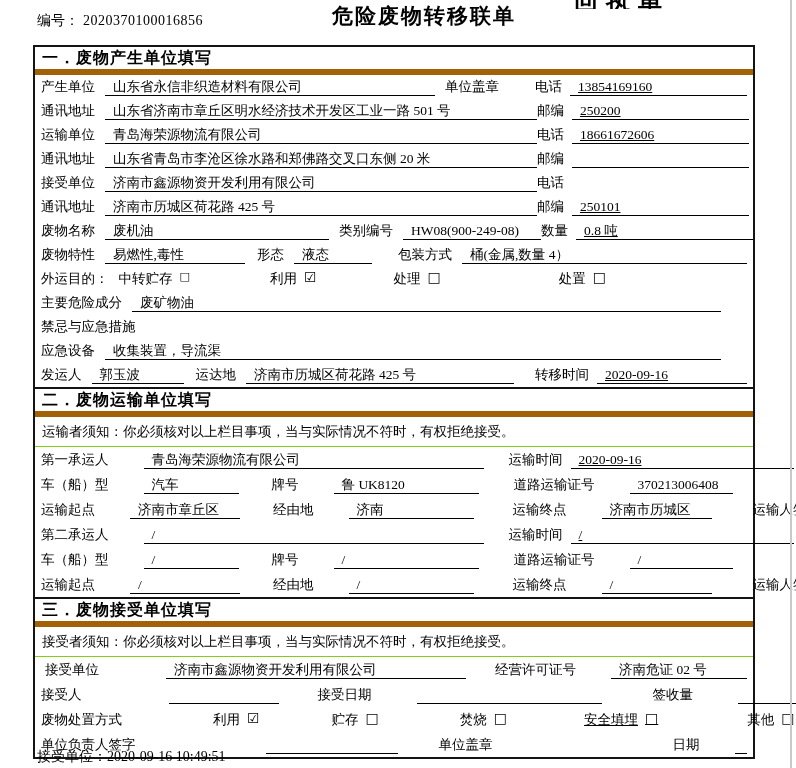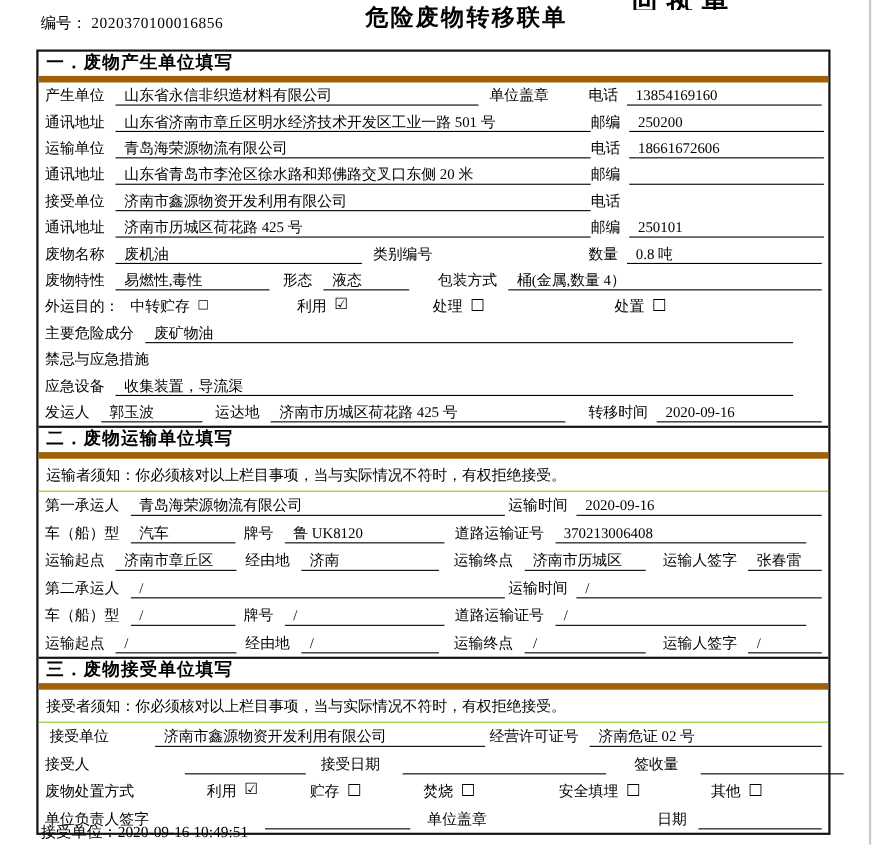--- a/index.html
+++ b/index.html
@@ -13,39 +13,39 @@
   .title{position:absolute;left:332px;top:2px;font-size:21px;font-weight:bold;letter-spacing:2px;white-space:nowrap;}
   .stamp-clip{position:absolute;left:574px;top:0;width:120px;height:9px;overflow:hidden;}
   .stamp-clip span{display:block;font-size:24px;font-weight:bold;letter-spacing:8px;transform:translateY(-14px);white-space:nowrap;}
   .page-edge{position:absolute;right:4px;top:0;bottom:0;width:2px;background:#c9c9c9;}
 
   .tbl{position:absolute;left:33px;top:45px;width:722px;border:2px solid #141414;box-sizing:border-box;background:#fff;}
   .sec-h{font-weight:bold;font-size:16px;height:22px;line-height:22px;padding:0 7px;border-bottom:6px solid #a16207;letter-spacing:1px;}
   .sec-sep{border-top:2.5px solid #141414;}
   .notice{height:29px;line-height:29px;padding:0 7px;border-bottom:1px solid #84cc16;white-space:nowrap;}
   .row{display:flex;align-items:center;height:24px;padding:0 6px;white-space:nowrap;}
-  .row25{height:25px;}
+  .row25{height:25px;gap:25px;}
   .lbl{margin-right:10px;flex:0 0 auto;}
   .val{border-bottom:1px solid #000;height:18px;line-height:18px;padding:0 4px 0 8px;box-sizing:border-box;flex:0 0 auto;}
   .grow{flex:1 1 auto;}
   .mr14{margin-right:14px;}.mr26{margin-right:26px;}
   .rg{margin-left:auto;width:212px;display:flex;align-items:flex-end;flex:0 0 auto;}
   .rg .lbl{margin-right:8px;}
-  .rg .val{flex:1 1 auto;}
+  .rg .val{flex:1 1 auto;text-decoration:underline;}
   .rg285{width:285px;}
   .cb{display:flex;align-items:flex-start;flex:0 0 auto;}
   .cb .box{margin-left:7px;font-family:"DejaVu Sans","Liberation Sans",sans-serif;font-size:14px;line-height:14px;}
   .cb .box-sm{font-size:11px;}
   .w78{width:78px;}.w92{width:92px;}.w95{width:95px;}.w110{width:110px;}.w125{width:125px;}
   .w130{width:130px;}.w132{width:132px;}.w138{width:138px;}.w140{width:140px;}.w145{width:145px;}
   .w185{width:185px;}.w224{width:224px;}.w268{width:268px;}.w300{width:300px;}.w330{width:330px;}
   .w340{width:340px;}.w432{width:432px;}
   .ml4{margin-left:4px;}.ml8{margin-left:8px;}.ml10{margin-left:10px;}.ml12{margin-left:12px;}
   .ml14{margin-left:14px;}.ml16{margin-left:16px;}.ml26{margin-left:26px;}
-  .ml32{margin-left:32px;}.ml47{margin-left:47px;}.ml52{margin-left:76px;}
+  .ml32{margin-left:32px;}.ml47{margin-left:47px;}.ml52{margin-left:52px;text-decoration:underline;}
   .ml56{margin-left:56px;}.ml64{margin-left:64px;}
   .ml77{margin-left:77px;}.ml80{margin-left:80px;}.ml95{margin-left:95px;}.ml118{margin-left:118px;}
   .ml145{margin-left:145px;}
   .ptime{position:absolute;left:37px;top:748px;font-size:14px;white-space:nowrap;}
 </style>
 </head>
 <body>
 
 <div class="docnum">
   <span>编号：</span><span class="num">2020370100016856</span>
@@ -110,20 +110,21 @@
     <span class="rg">
       <span class="lbl">邮编</span>
       <span class="val">250101</span>
     </span>
   </div>
 
   <div class="row">
     <span class="lbl">废物名称</span>
     <span class="val w224">废机油</span>
     <span class="lbl ml10">类别编号</span>
+    <span class="val w138">HW08(900-249-08)</span>
     <span class="rg">
       <span class="lbl">数量</span>
       <span class="val">0.8 吨</span>
     </span>
   </div>
 
   <div class="row">
     <span class="lbl">废物特性</span>
     <span class="val w140">易燃性,毒性</span>
     <span class="lbl ml12">形态</span>

